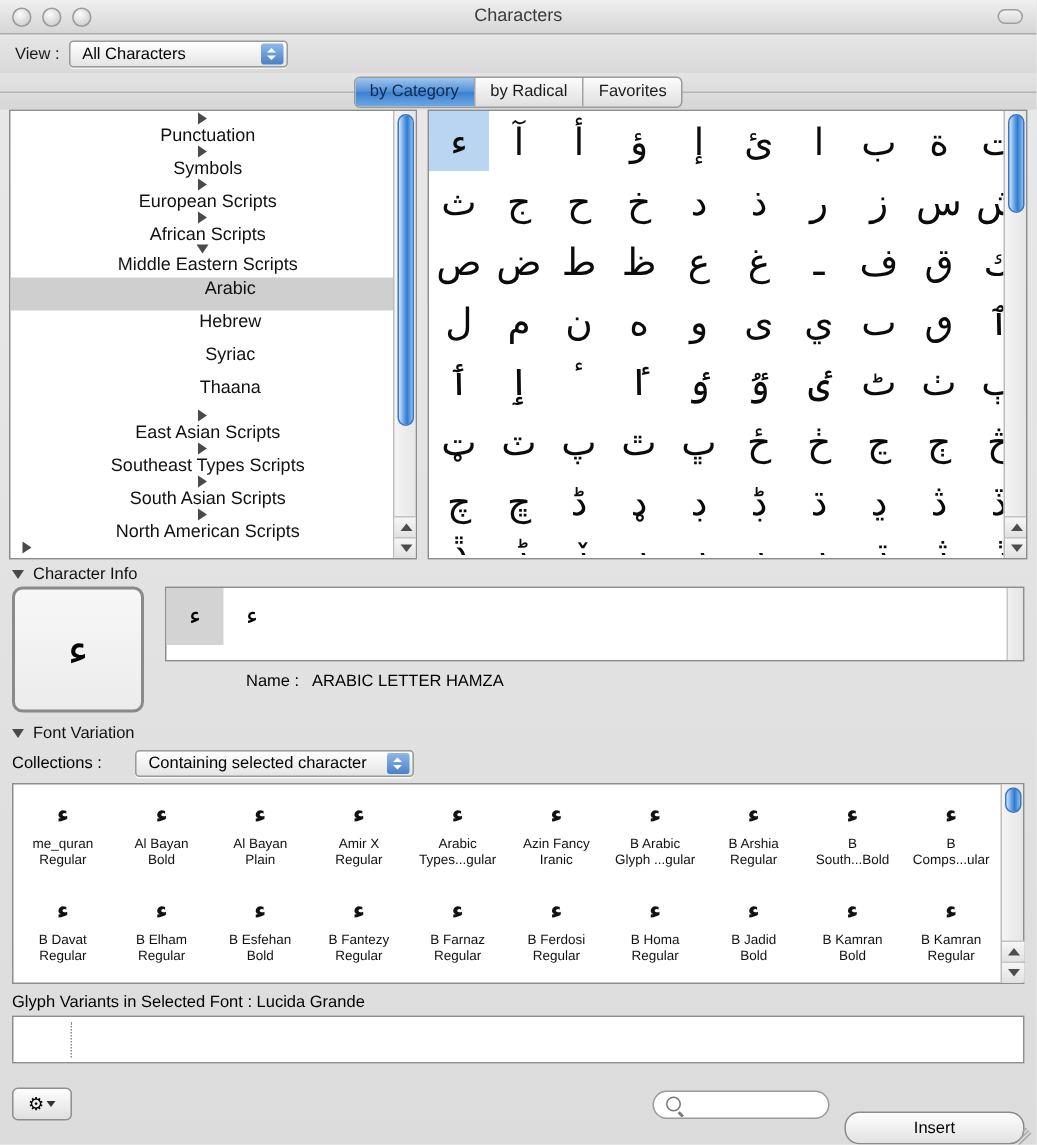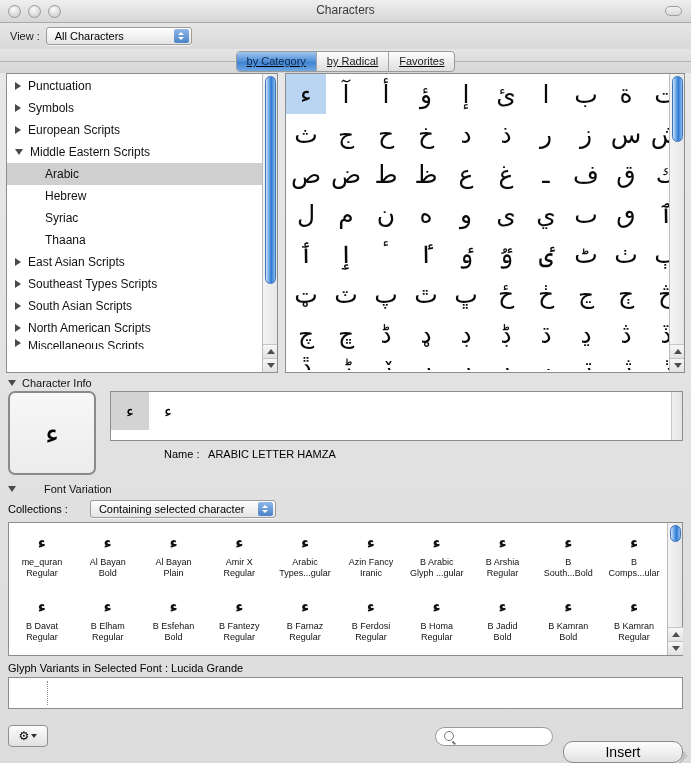--- a/index.html
+++ b/index.html
@@ -86,21 +86,20 @@
   .tabbar::before {
     content: ""; position: absolute; left: 0; right: 0; top: 12px;
     border-top: 1px solid #b4b4b4;
   }
   .tabs {
     position: relative; z-index: 2;
     display: flex; height: 19px;
     border: 1px solid #9a9a9a; border-radius: 4px;
     overflow: hidden;
     background: linear-gradient(#fdfdfd, #dedede);
-    text-decoration: underline;
   }
   .tab {
     display: flex; align-items: center; padding: 0 10px;
     font-size: 11px; color: #1a1a1a;
     border-right: 1px solid #a4a4a4;
   }
   .tab:last-child { border-right: none; }
   .tab.active {
     background: linear-gradient(#9fc6ef, #4f8ed8 50%, #3d7fce 50%, #6ea8e4);
     color: #0d2a4e;
@@ -125,20 +124,21 @@
   .grid-pane { flex: 1; display: flex; }
 
   .outline {
     flex: 1; overflow: hidden; position: relative;
     padding-top: 1px;
   }
   .row {
     height: 22px; display: flex; align-items: center;
     font-size: 12px; padding-left: 8px; box-sizing: border-box;
     color: #111;
+    flex-direction: column;
   }
   .row.selected { background: #cfcfcf; }
   .row .tri {
     width: 0; height: 0; margin-right: 7px; flex: 0 0 auto;
   }
   .row .tri.right { border-left: 6px solid #4a4a4a; border-top: 4px solid transparent; border-bottom: 4px solid transparent; }
   .row .tri.down { border-top: 6px solid #4a4a4a; border-left: 4px solid transparent; border-right: 4px solid transparent; }
   .row.child { padding-left: 38px; }
   .row.clipped { height: 10px; overflow: hidden; align-items: flex-start; }
 
@@ -275,21 +275,21 @@
   }
   .mag::after {
     content: ""; position: absolute; right: -3px; bottom: -3px;
     width: 4px; height: 1.5px; background: #777; transform: rotate(45deg);
   }
   .insertbtn {
     width: 118px; height: 20px;
     border: 1px solid #8a8a8a; border-radius: 10px;
     background: linear-gradient(#fdfdfd,#e2e2e2);
     display: flex; align-items: center; justify-content: center;
-    font-size: 14px;
+    font-size: 11px;
     margin-top: 32px;
   }
   .grip { position: absolute; right: 2px; bottom: 1px; width: 13px; height: 13px; }
   .grip i { position: absolute; background: #a8a8a8; height: 1px; transform: rotate(-45deg); right: 0; }
 </style>
 </head>
 <body>
 
 <div class="window">
 
@@ -330,20 +330,24 @@
             <span class="tri right"></span>
             <span>Punctuation</span>
           </div>
           <div class="row">
             <span class="tri right"></span>
             <span>Symbols</span>
           </div>
           <div class="row">
             <span class="tri right"></span>
             <span>European Scripts</span>
+          </div>
+          <div class="row">
+            <span class="tri right"></span>
+            <span>African Scripts</span>
           </div>
           <div class="row">
             <span class="tri down"></span>
             <span>Middle Eastern Scripts</span>
           </div>
           <div class="row selected child">
             <span>Arabic</span>
           </div>
           <div class="row child">
             <span>Hebrew</span>
@@ -507,21 +511,21 @@
         <div class="edge"></div>
       </div>
       <div class="namerow">
         <b>Name :</b>
         <span>&nbsp;</span>
         <span>ARABIC LETTER HAMZA</span>
       </div>
     </div>
   </div>
 
-  <div class="disclosure" style="padding-top:8px;gap:22px;">
+  <div class="disclosure" style="padding-top:8px;">
     <span class="tri-d"></span>
     <span>Font Variation</span>
   </div>
 
   <div class="collections-row">
     <span style="margin-right:6px;">Collections :</span>
     <div class="popup">
       <span>Containing selected character</span>
       <span class="arrows">
         <i class="up"></i>

